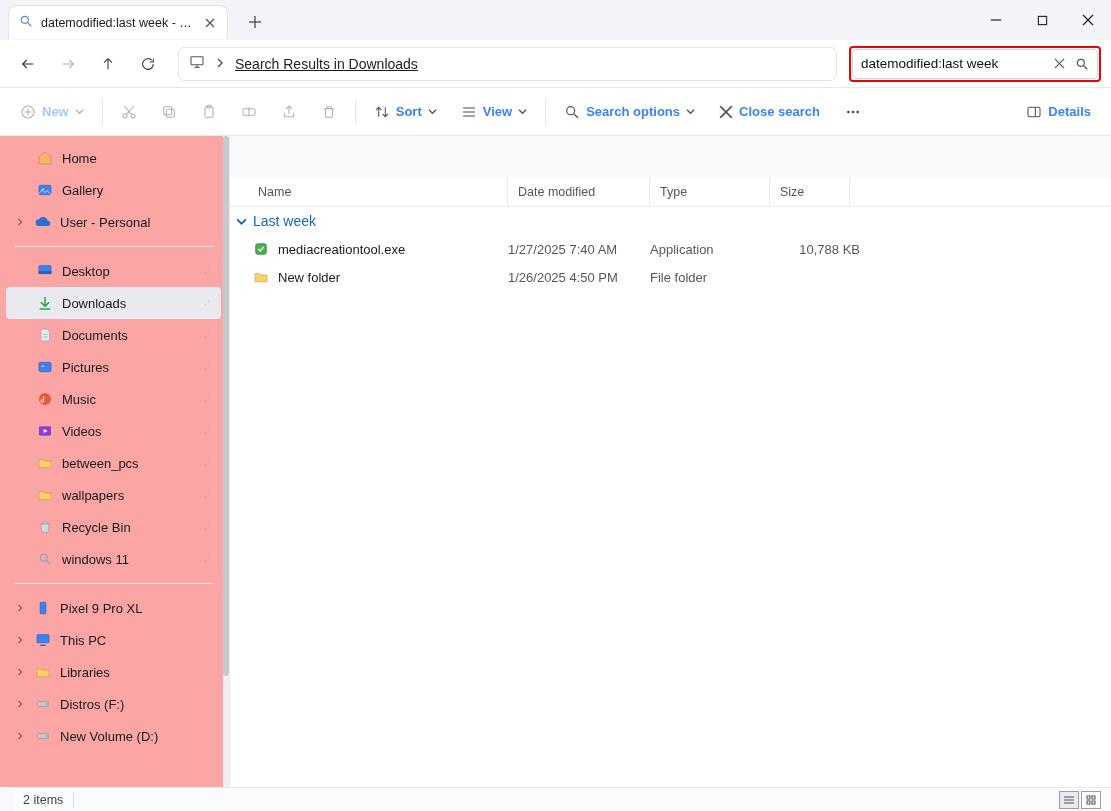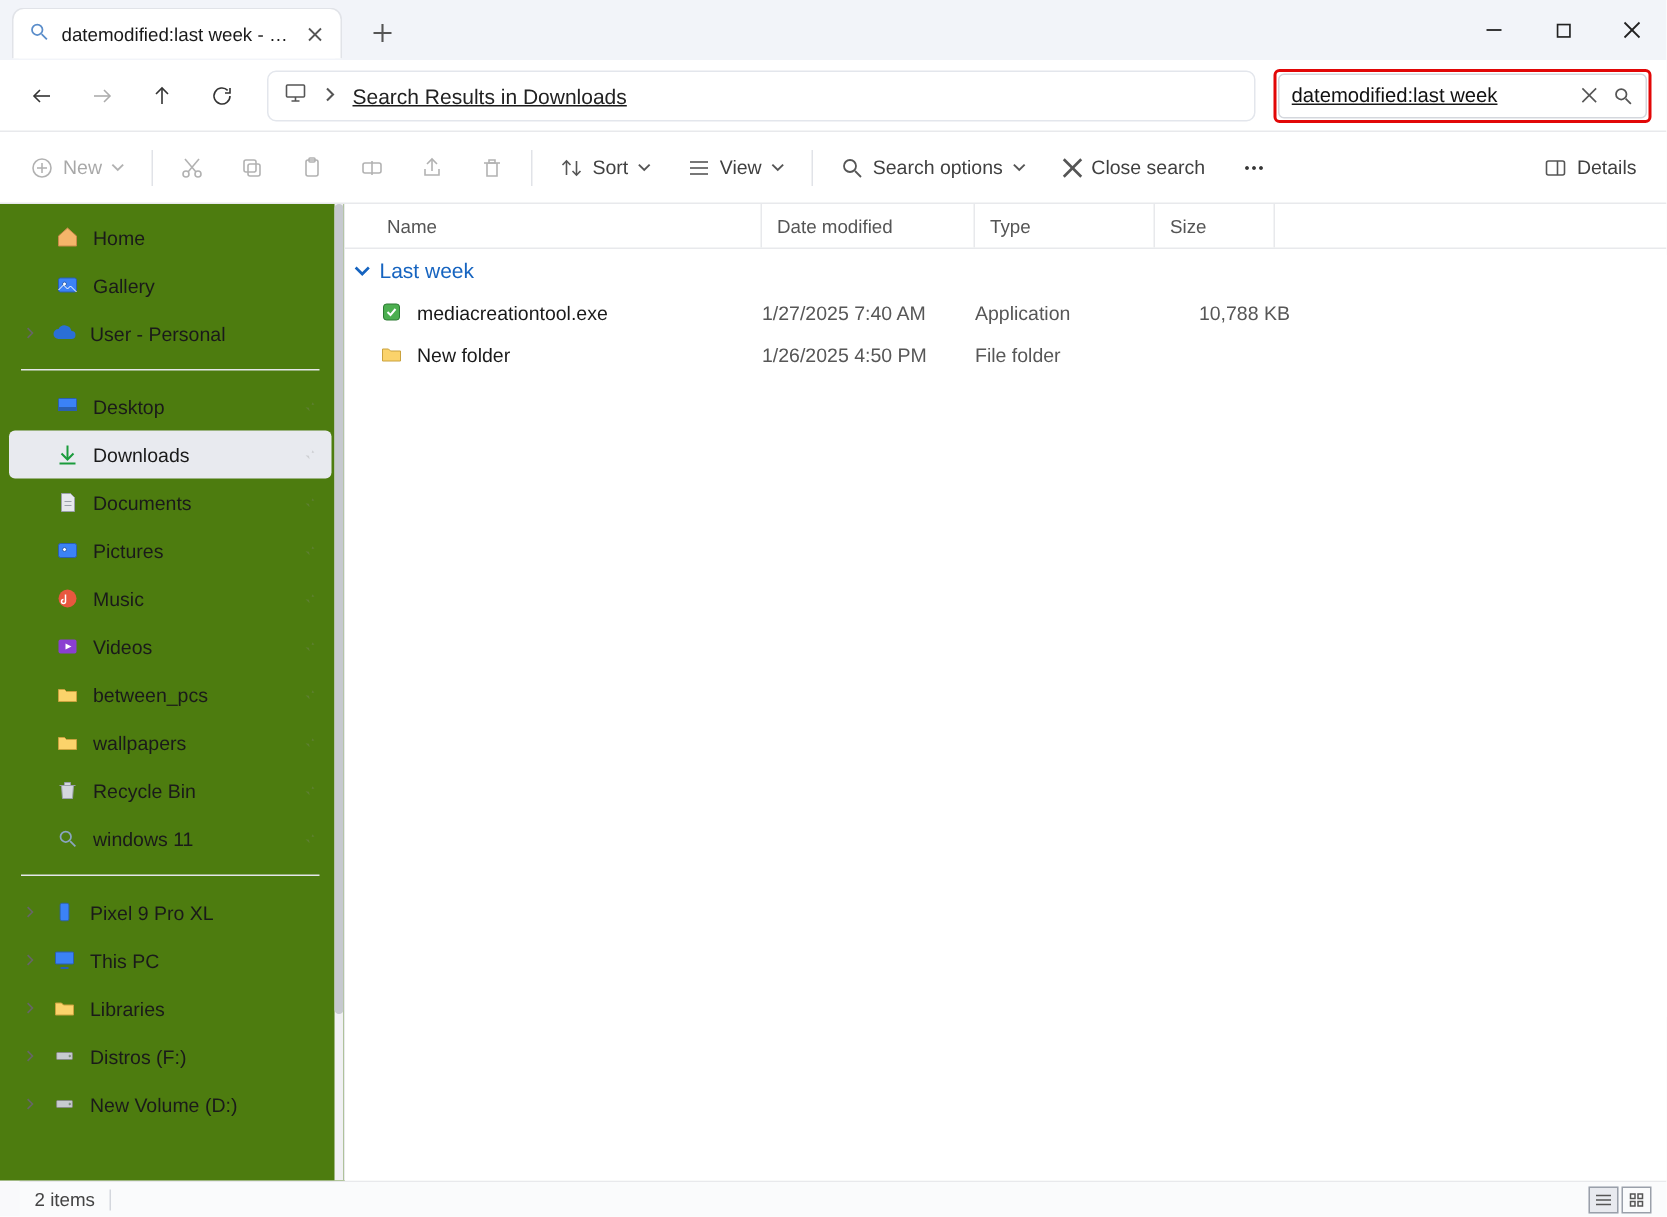--- a/index.html
+++ b/index.html
@@ -15,49 +15,49 @@
 .win-controls { margin-left: auto; display: flex; }
 .win-btn { width: 46px; height: 40px; display: flex; align-items: center; justify-content: center; }
 .win-btn svg { stroke: #222; }
 
 
 .navbar { height: 48px; display: flex; align-items: center; background: #fff; padding: 0 10px; border-bottom: 1px solid #e8e9ec; gap: 4px;}
 .nav-icon { width: 36px; height: 36px; display: flex; align-items: center; justify-content: center; border-radius: 4px; }
 .address { flex: 1; display: flex; align-items: center; background: #fff; border: 1px solid #e3e6ec; border-radius: 6px; height: 34px; padding: 0 10px; gap: 10px; margin: 0 8px; text-decoration: underline; }
 .address-text { color: #222; font-size: 14px; }
 .search-box-wrap { border: 2px solid #e20707; border-radius: 4px; padding: 1px;}
-.search-box { display: flex; align-items: center; background: #fff; border: 1px solid #d4d7dd; border-radius: 4px; height: 30px; padding: 0 8px; gap: 9px; width: 246px; text-decoration: underline;}
+.search-box { display: flex; align-items: center; background: #fff; border: 1px solid #d4d7dd; border-radius: 4px; height: 30px; padding: 0 8px; gap: 9px; width: 246px;}
 .search-input { border: none; outline: none; font-size: 13.5px; width: 100%; color: #111; }
 .search-icn { width: 16px; height: 16px; display:flex; align-items:center; justify-content:center;}
 
 
 .toolbar { height: 48px; display: flex; align-items: center; background: #fff; padding: 0 10px; border-bottom: 1px solid #e8e9ec; gap: 4px; }
-.tbtn { display: flex; align-items: center; gap: 6px; padding: 0 10px; height: 34px; border-radius: 4px; color: #404040; }
+.tbtn { display: flex; align-items: center; gap: 6px; padding: 0 10px; height: 34px; border-radius: 4px; color: #3b82f6; font-weight: bold; }
 .tbtn.disabled { opacity: 0.45; }
 .tbtn svg { stroke: #555; }
 .tsep { width: 1px; height: 24px; background: #e1e3e8; margin: 0 4px; }
 .toolbar-right { margin-left: auto; display:flex; align-items:center; gap: 4px;}
 
 
 .main { display: flex; height: calc(811px - 40px - 48px - 48px - 24px); }
 
 
-.sidebar { width: 230px; background: #4d7c0f; border-right: 1px solid #e8e9ec; overflow-y: auto; padding: 6px 2px 6px 0; position: relative; }
+.sidebar { width: 230px; background: #fca5a5; border-right: 1px solid #e8e9ec; overflow-y: auto; padding: 6px 2px 6px 0; position: relative; }
 .sb-scroll { position:absolute; right:0; top:0; bottom:0; width:6px; background: #f0f0f3;}
 .sb-scroll-thumb { position:absolute; right:0; top:0; width:6px; height: 540px; background: #c6c9cf; border-radius: 3px;}
 .nav-item { display: flex; align-items: center; height: 32px; padding: 0 10px 0 8px; gap: 8px; border-radius: 4px; margin: 0 6px; }
 .nav-item.selected { background: #e8eaef; }
 .nav-item.top { padding-left: 30px;}
 .nav-item .chev { width: 12px; display:flex; justify-content:center; }
 .nav-item .pin { margin-left: auto; opacity: 0.45; }
 .nav-icn { width: 18px; height: 18px; display:flex; align-items:center; justify-content:center; flex-shrink:0;}
 .nav-hr { height: 1px; background: #e4e6ea; margin: 8px 14px; }
 
 
-.files { flex: 1; background: #fff; }
+.files { flex: 1; background: #fff; margin-top: 41px; }
 .cols { display: flex; height: 30px; align-items: center; border-bottom: 1px solid #e8e9ec; color: #555; font-size: 12.5px;}
 .col-name { width: 278px; padding-left: 28px; border-right: 1px solid #e8e9ec; height:100%; display:flex; align-items:center;}
 .col-date { width: 142px; padding-left: 10px; border-right: 1px solid #e8e9ec; height:100%; display:flex; align-items:center;}
 .col-type { width: 120px; padding-left: 10px; border-right: 1px solid #e8e9ec; height:100%; display:flex; align-items:center;}
 .col-size { width: 80px; padding-left: 10px; border-right: 1px solid #e8e9ec; height:100%; display:flex; align-items:center;}
 .group-hdr { display: flex; align-items:center; gap: 6px; padding: 6px 0 6px 6px; color: #1664c0; font-size: 14px;}
 .row { display: flex; align-items: center; height: 28px; padding-left: 22px; font-size: 13px;}
 .row .c-name { width: 256px; display:flex; align-items:center; gap: 8px;}
 .row .c-date { width: 142px; color: #575757;}
 .row .c-type { width: 120px; color: #575757;}

